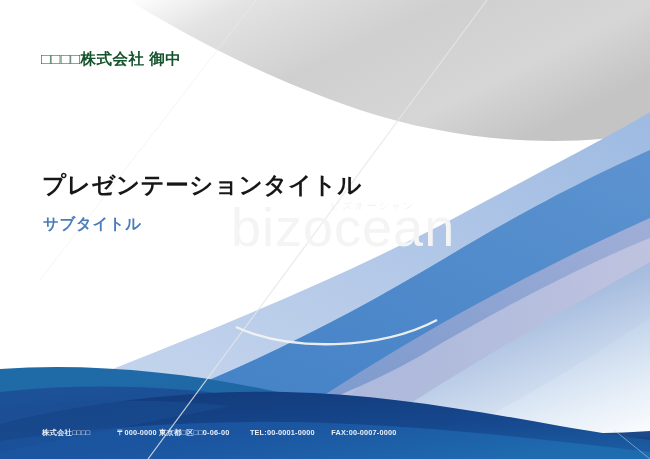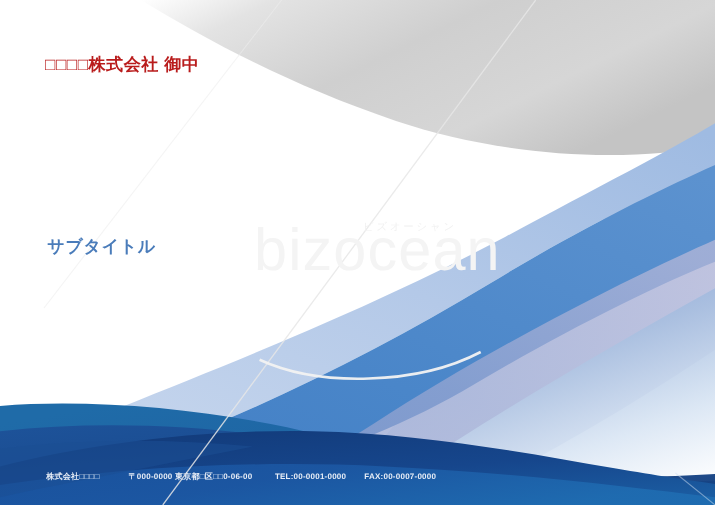--- a/index.html
+++ b/index.html
@@ -29,21 +29,21 @@
     inset: 0;
     width: 650px;
     height: 459px;
   }
   #recipient {
     position: absolute;
     left: 41px;
     top: 49px;
     font-size: 15.5px;
     font-weight: bold;
-    color: #b91c1c;
+    color: #14532d;
     letter-spacing: 0.5px;
     white-space: nowrap;
   }
   #main-title {
     position: absolute;
     left: 42px;
     top: 169px;
     font-size: 23.5px;
     font-weight: bold;
     color: #171717;
@@ -199,20 +199,21 @@
     <path d="M 236,327 C 290,352 380,350 437,320" stroke="#f2f2f2" stroke-width="2.4" fill="none" opacity="0.95"></path>
   </svg>
 
   <div class="text-layer">
 
     <div class="wm" id="wm-word">bizocean</div>
     <div class="wm" id="wm-kana">ビズオーシャン</div>
 
     <div id="recipient">□□□□株式会社 御中</div>
 
+    <div id="main-title">プレゼンテーションタイトル</div>
 
     <div id="sub-title">サブタイトル</div>
 
     <div id="footer-info">
       <span class="seg">株式会社□□□□</span>
       <span class="gap-a"></span>
       <span class="seg">〒000-0000 東京都□区□□0-06-00</span>
       <span class="gap-b"></span>
       <span class="seg">TEL:00-0001-0000</span>
       <span class="gap-c"></span>

